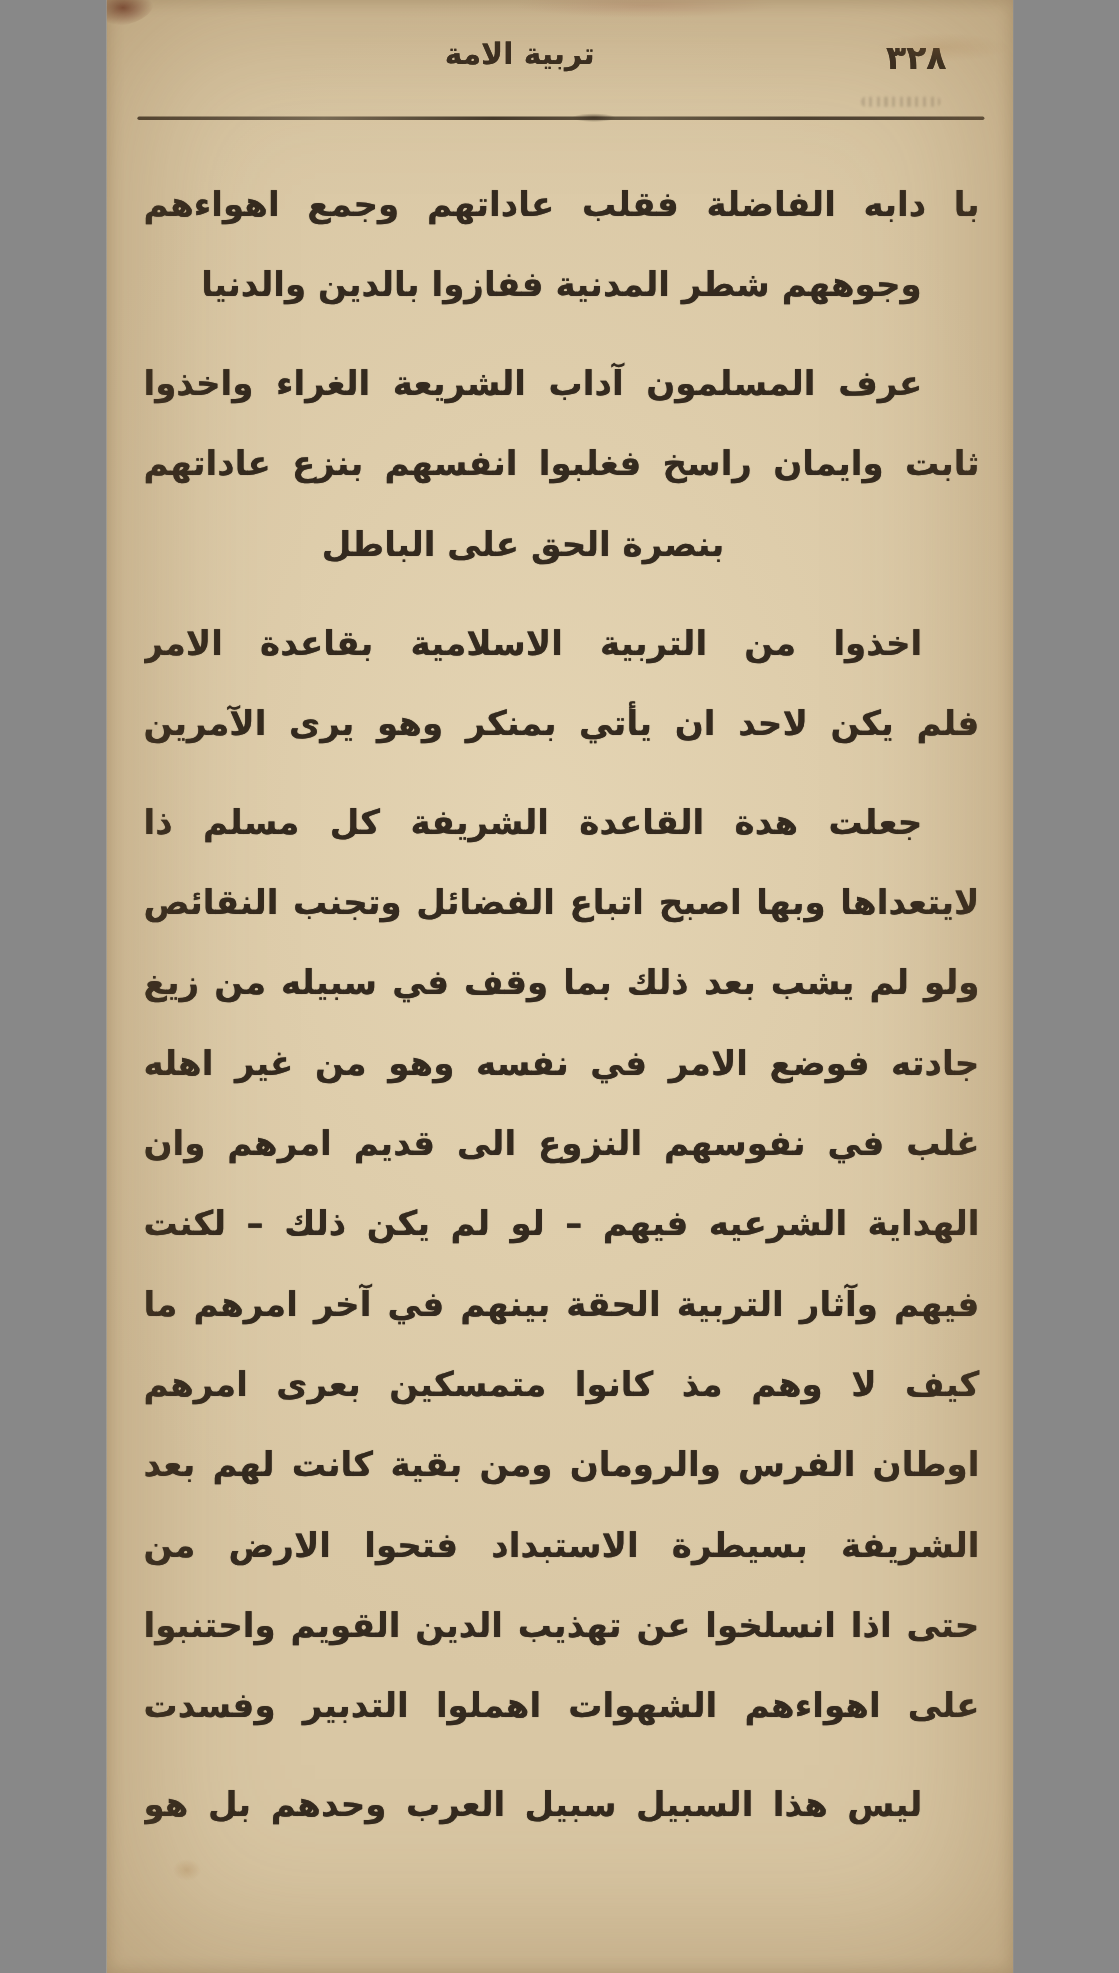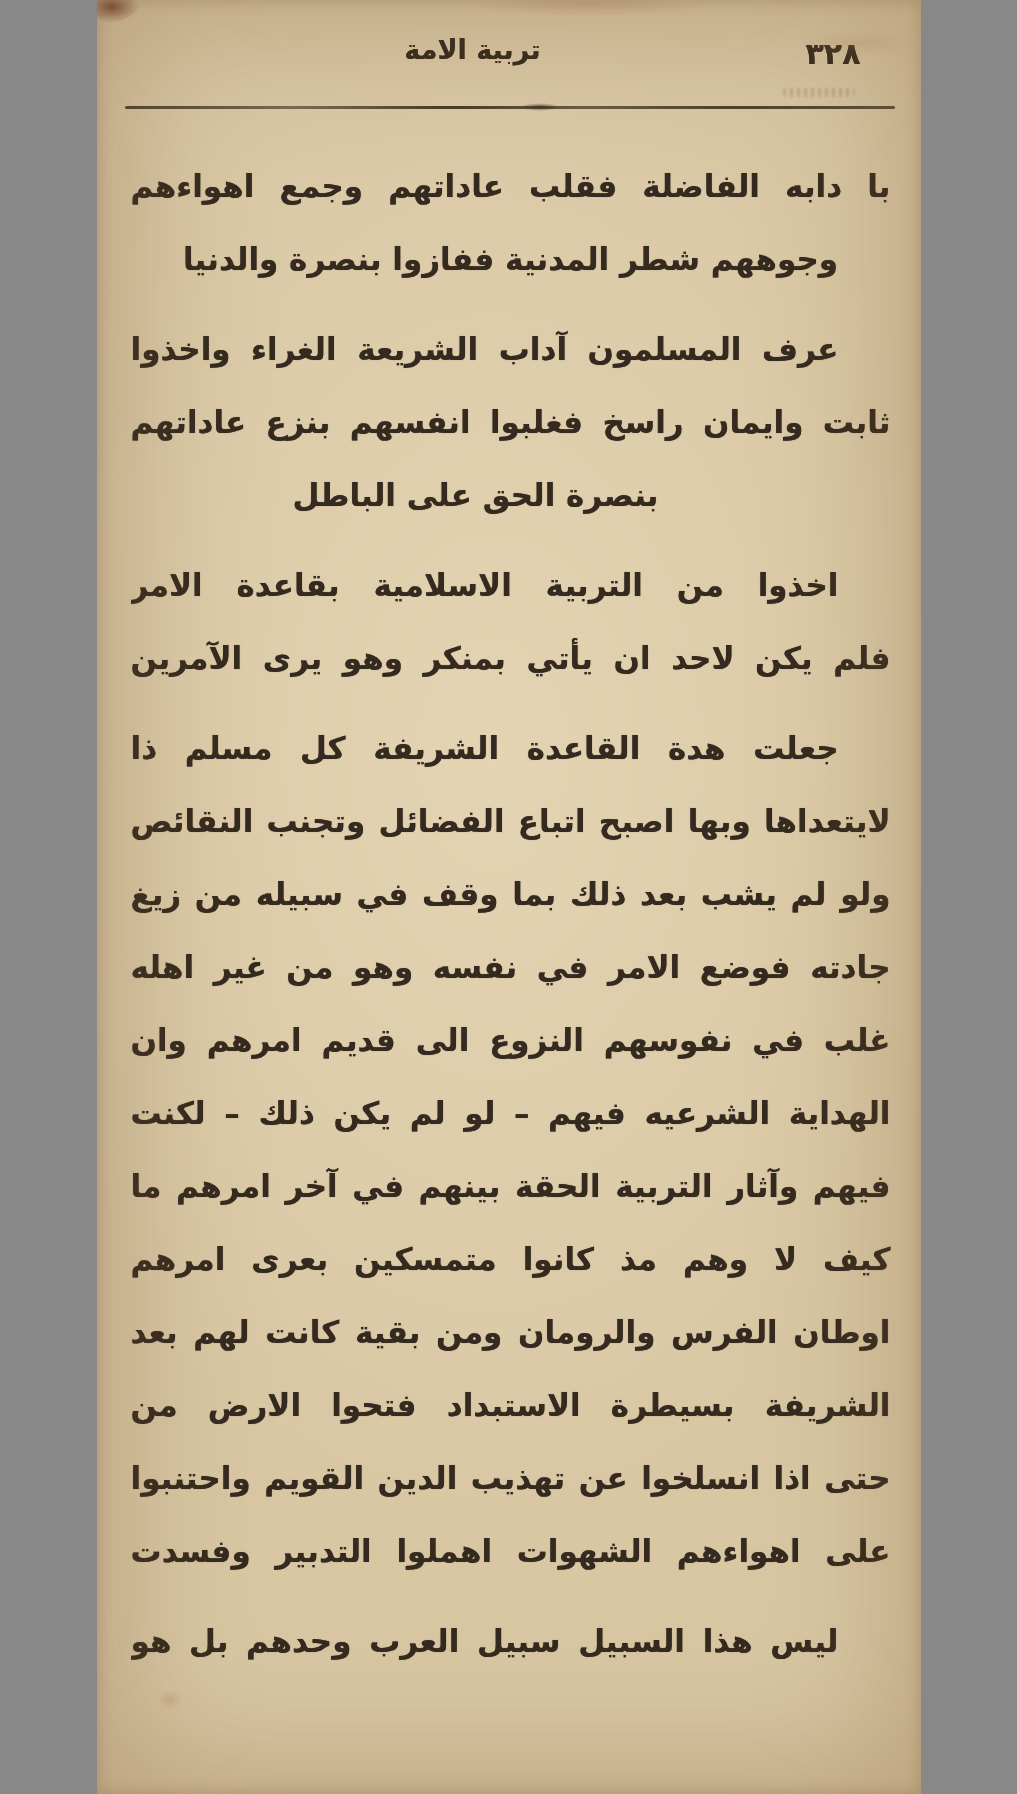--- a/index.html
+++ b/index.html
@@ -98,21 +98,21 @@
 
   <div class="running-title">تربية الامة</div>
   <div class="page-number">٣٢٨</div>
   <div class="number-smudge"></div>
   <div class="header-rule"></div>
 
   <div class="text-block">
 
     <div class="para">
       <div class="line">با دابه الفاضلة فقلب عاداتهم وجمع اهواءهم ورباهم تربية صالحة ولت</div>
-      <div class="line center">وجوههم شطر المدنية ففازوا بنصرة والدنيا</div>
+      <div class="line center">وجوههم شطر المدنية ففازوا بالدين والدنيا</div>
     </div>
 
     <div class="para">
       <div class="line indent">عرف المسلمون آداب الشريعة الغراء واخذوا الحق من معدنه بيقين</div>
       <div class="line">ثابت وايمان راسخ فغلبوا انفسهم بنزع عاداتهم الاولى حتى قضي الامر</div>
       <div class="line tail-right">بنصرة الحق على الباطل</div>
     </div>
 
     <div class="para">
       <div class="line indent">اخذوا من التربية الاسلامية بقاعدة الامر بالمعروف والنهي عن المنكر</div>

